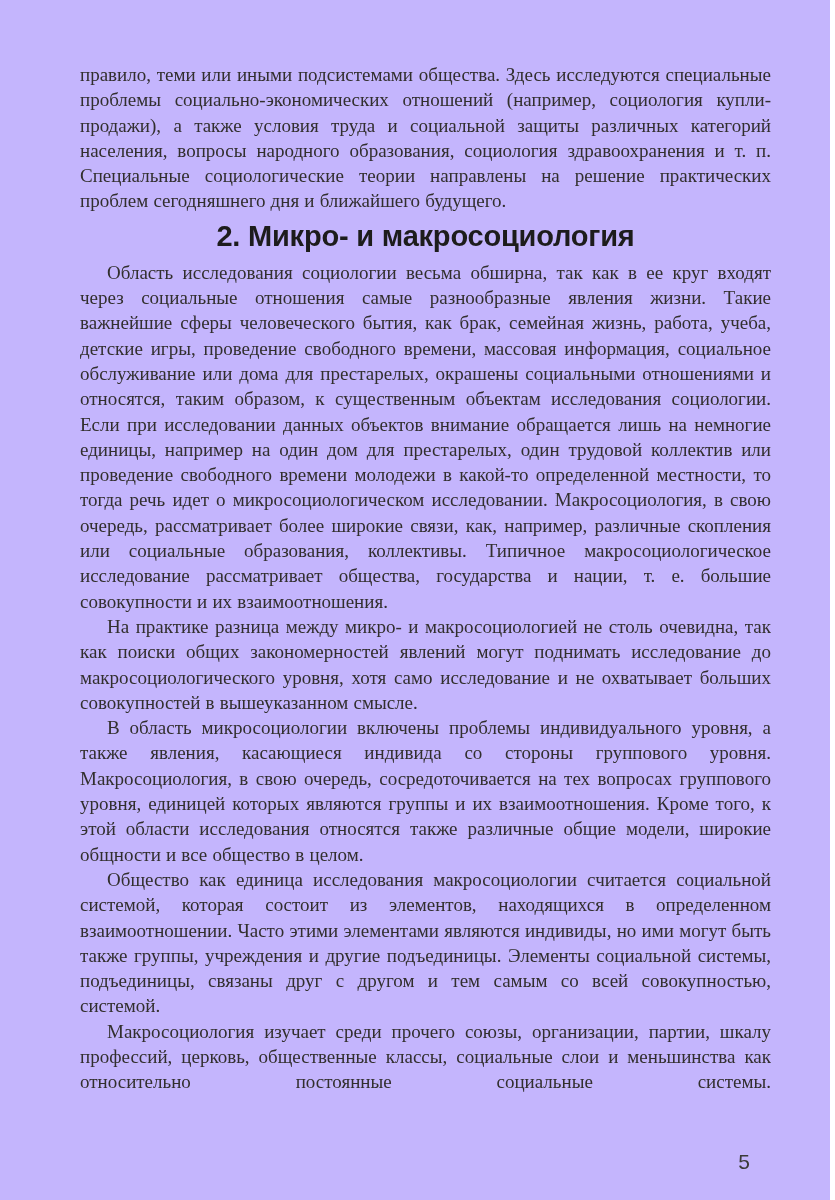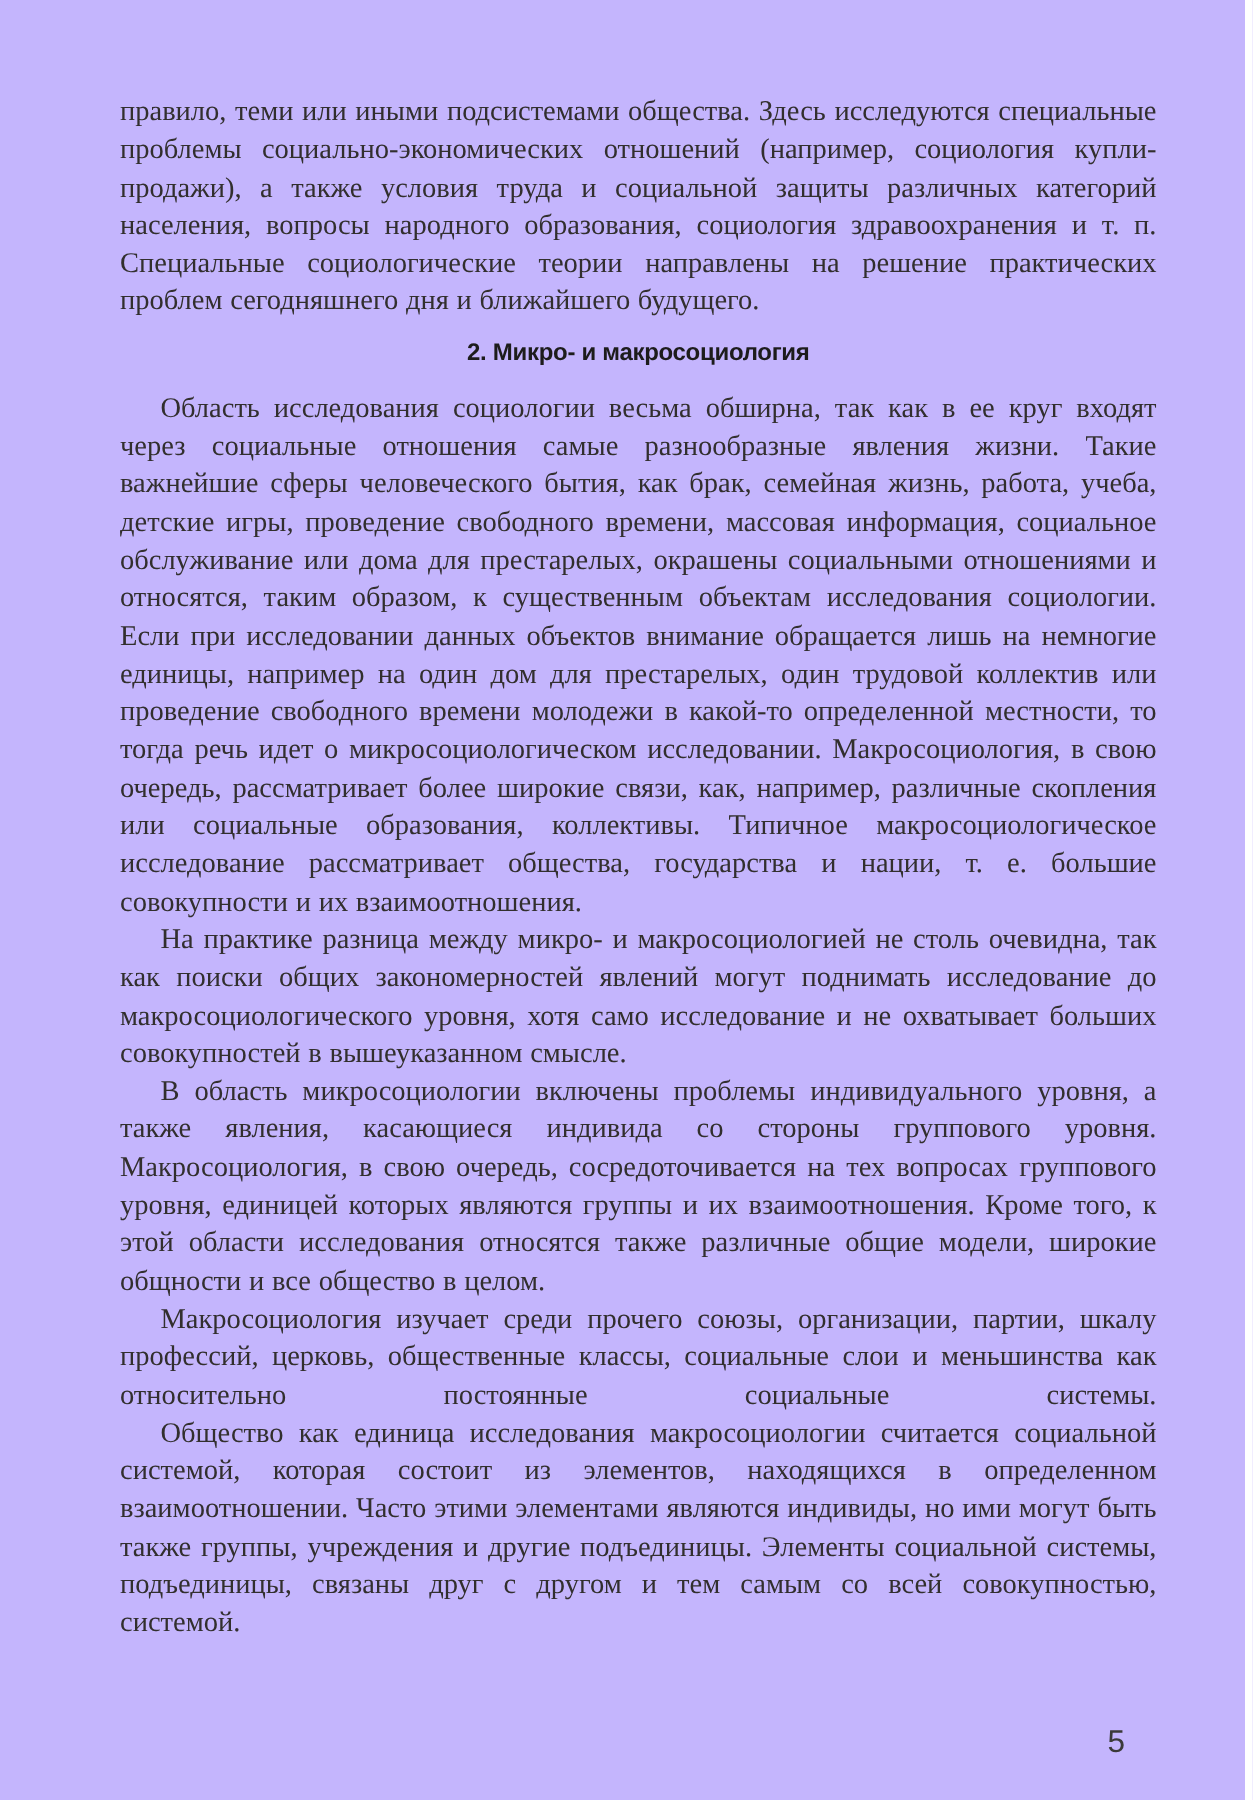--- a/index.html
+++ b/index.html
@@ -37,21 +37,21 @@
   }
   .par.cont-next {
     text-align-last: justify;
   }
   .bold-term {
     font-weight: normal;
   }
   .heading {
     font-family: "Liberation Sans", "DejaVu Sans", sans-serif;
     font-weight: 700;
-    font-size: 16px;
+    font-size: 29px;
     line-height: 30px;
     text-align: center;
     color: #1d1c1c;
     margin: 7px 0 9px 0;
     letter-spacing: -0.2px;
   }
   .page-number {
     position: absolute;
     top: 1150px;
     right: 80px;
@@ -69,20 +69,20 @@
     <p class="par noindent">правило, теми или иными подсистемами общества. Здесь исследуются специальные проблемы социально-экономических отношений (например, социология купли-продажи), а также условия труда и социальной защиты различных категорий населения, вопросы народного образования, социология здравоохранения и т. п. Специальные социологические теории направлены на решение практических проблем сегодняшнего дня и ближайшего будущего.</p>
 
     <h2 class="heading">2. Микро- и макросоциология</h2>
 
     <p class="par"><span>Область исследования социологии весьма обширна, так как в ее круг входят через социальные отношения самые разнообразные явления жизни. Такие важнейшие сферы человеческого бытия, как брак, семейная жизнь, работа, учеба, детские игры, проведение свободного времени, массовая информация, социальное обслуживание или дома для престарелых, окрашены социальными отношениями и относятся, таким образом, к существенным объектам исследования социологии. Если при исследовании данных объектов внимание обращается лишь на немногие единицы, например на один дом для престарелых, один трудовой коллектив или проведение свободного времени молодежи в какой-то определенной местности, то тогда речь идет о </span><b class="bold-term">микросоциологическом</b><span> исследовании. </span><b class="bold-term">Макросоциология</b><span>, в свою очередь, рассматривает более широкие связи, как, например, различные скопления или социальные образования, коллективы. Типичное макросоциологическое исследование рассматривает общества, государства и нации, т. е. большие совокупности и их взаимоотношения.</span></p>
 
     <p class="par">На практике разница между микро- и макросоциологией не столь очевидна, так как поиски общих закономерностей явлений могут поднимать исследование до макросоциологического уровня, хотя само исследование и не охватывает больших совокупностей в вышеуказанном смысле.</p>
 
     <p class="par">В область микросоциологии включены проблемы индивидуального уровня, а также явления, касающиеся индивида со стороны группового уровня. Макросоциология, в свою очередь, сосредоточивается на тех вопросах группового уровня, единицей которых являются группы и их взаимоотношения. Кроме того, к этой области исследования относятся также различные общие модели, широкие общности и все общество в целом.</p>
 
+    <p class="par">Общество как единица исследования макросоциологии считается социальной системой, которая состоит из элементов, находящихся в определенном взаимоотношении. Часто этими элементами являются индивиды, но ими могут быть также группы, учреждения и другие подъединицы. Элементы социальной системы, подъединицы, связаны друг с другом и тем самым со всей совокупностью, системой.</p>
+
     <p class="par cont-next">Макросоциология изучает среди прочего союзы, организации, партии, шкалу профессий, церковь, общественные классы, социальные слои и меньшинства как относительно постоянные социальные системы.</p>
-
-    <p class="par">Общество как единица исследования макросоциологии считается социальной системой, которая состоит из элементов, находящихся в определенном взаимоотношении. Часто этими элементами являются индивиды, но ими могут быть также группы, учреждения и другие подъединицы. Элементы социальной системы, подъединицы, связаны друг с другом и тем самым со всей совокупностью, системой.</p>
 
   </main>
 
   <div class="page-number">5</div>
 </div>
 
 </body></html>

